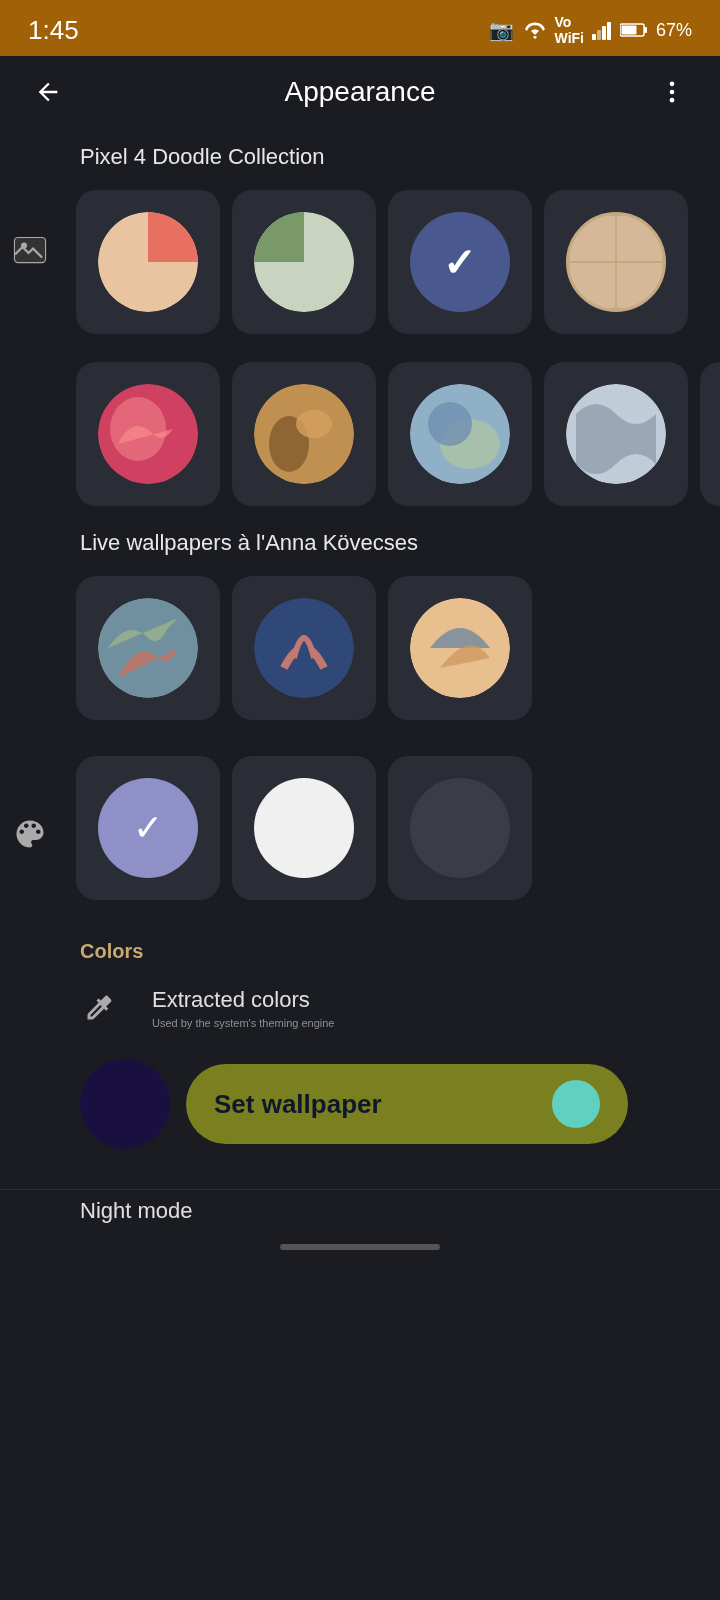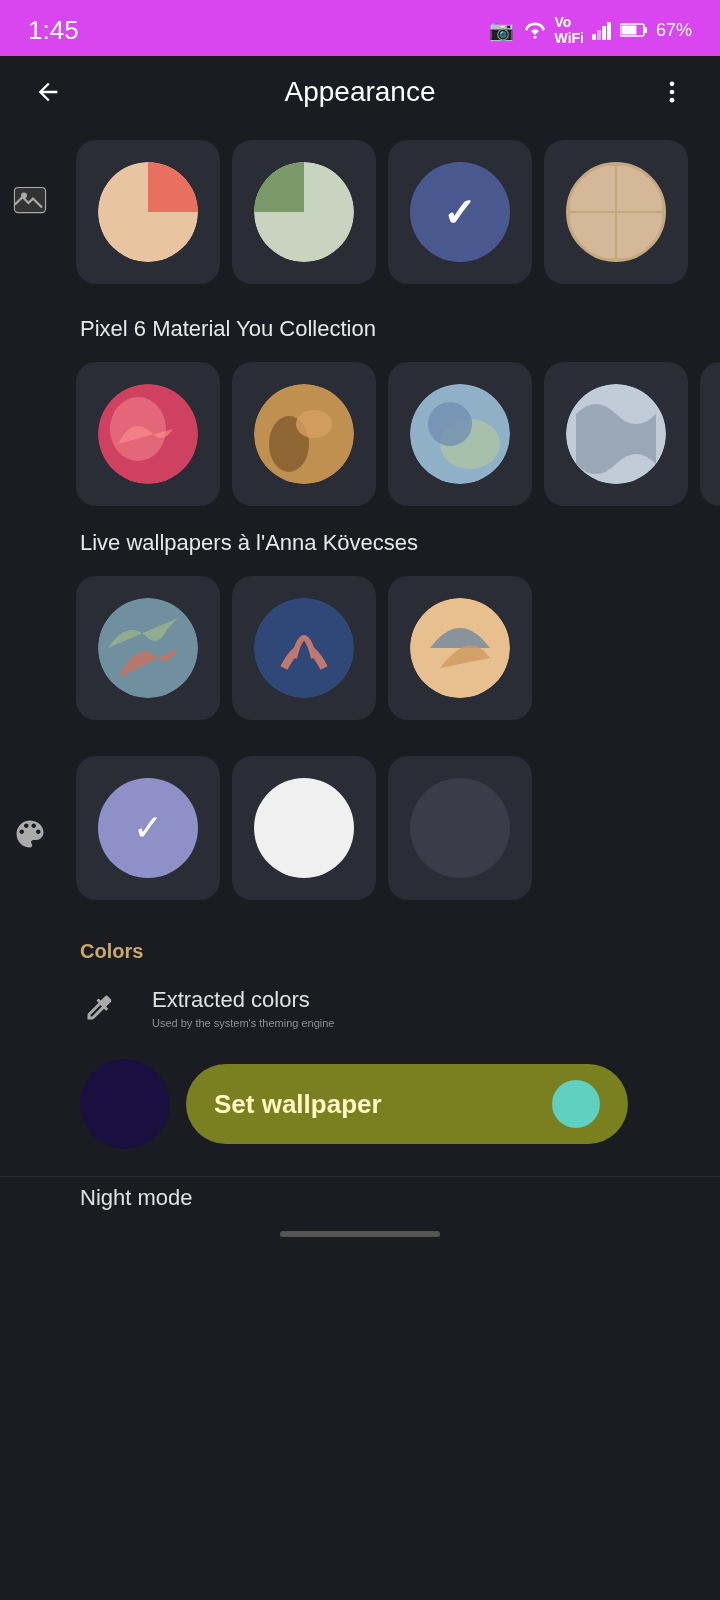--- a/index.html
+++ b/index.html
@@ -12,21 +12,21 @@
       color: #e0e0e0;
       overflow-x: hidden;
     }
 
     
     .status-bar {
       display: flex;
       justify-content: space-between;
       align-items: center;
       padding: 12px 28px 8px 28px;
-      background-color: #d946ef;
+      background-color: #a16207;
       height: 56px;
     }
     .status-time {
       font-size: 26px;
       font-weight: 500;
       color: #ffffff;
     }
     .status-icons {
       display: flex;
       align-items: center;
@@ -223,21 +223,21 @@
       justify-content: space-between;
       padding: 0 28px;
       cursor: pointer;
       position: relative;
       overflow: hidden;
     }
 
     .set-wallpaper-btn-text {
       font-size: 26px;
       font-weight: 600;
-      color: #fef9c3;
+      color: #0f172a;
     }
 
     .set-wallpaper-btn-circle {
       width: 48px;
       height: 48px;
       border-radius: 50%;
       background: #60d0c0;
       flex-shrink: 0;
     }
 
@@ -313,20 +313,21 @@
       <circle cx="12" cy="19" r="2"></circle>
     </svg>
   </div>
 </div>
 
 <div class="content">
 
   <div>
 
     <div>
+      <div class="collection-title">Pixel 4 Doodle Collection</div>
       <div style="display:flex; align-items:center;">
 
         <div class="left-icon" style="position:relative; width:60px; flex-shrink:0;">
           <svg width="36" height="36" viewBox="0 0 24 24" fill="#aaaaaa">
             <rect x="2" y="4" width="20" height="16" rx="2" stroke="#aaa" stroke-width="1.5" fill="none"></rect>
             <rect x="2" y="4" width="20" height="16" rx="2" fill="#333"></rect>
             <path d="M2 15l5-5 4 4 3-3 6 6" stroke="#aaa" stroke-width="1.5" fill="none"></path>
             <circle cx="8" cy="9" r="2" fill="#aaa"></circle>
           </svg>
         </div>
@@ -358,21 +359,20 @@
               <div style="border:1px solid #c4a880;"></div>
               <div style="border:1px solid #c4a880;"></div>
               <div style="border:1px solid #c4a880;"></div>
             </div>
           </div>
         </div>
       </div>
     </div>
 
     <div style="margin-top:8px;">
-      <div class="collection-title">Pixel 6 Material You Collection</div>
       <div class="wallpaper-row-container" style="display:flex; overflow:hidden;">
         <div style="width:60px; flex-shrink:0;"></div>
         <div class="wallpaper-row" style="padding-left:16px; flex:1; overflow:visible;">
           <div class="wallpaper-thumb">
             <div class="thumb-circle">
               <svg width="100" height="100" viewBox="0 0 100 100">
                 <circle cx="50" cy="50" r="50" fill="#d04060"></circle>
                 <ellipse cx="40" cy="45" rx="28" ry="32" fill="#e87080" opacity="0.8"></ellipse>
                 <path d="M20 60 Q35 30 55 50 Q65 60 75 45" fill="#ff9090" opacity="0.6"></path>
               </svg>
@@ -489,21 +489,21 @@
 
     <div class="set-wallpaper-row">
       <div class="color-circle-dark"></div>
       <div class="set-wallpaper-btn">
         <span class="set-wallpaper-btn-text">Set wallpaper</span>
         <div class="set-wallpaper-btn-circle"></div>
       </div>
     </div>
   </div>
 
-  <div class="night-mode-row" style="margin-top:11px; padding-top:8px; border-top:1px solid #2a2d35;">
+  <div class="night-mode-row" style="margin-top:24px; padding-top:8px; border-top:1px solid #2a2d35;">
     <span class="night-mode-title">Night mode</span>
   </div>
 
   <div class="bottom-indicator">
     <div class="bottom-bar"></div>
   </div>
 
 </div>
 
 </body></html>

